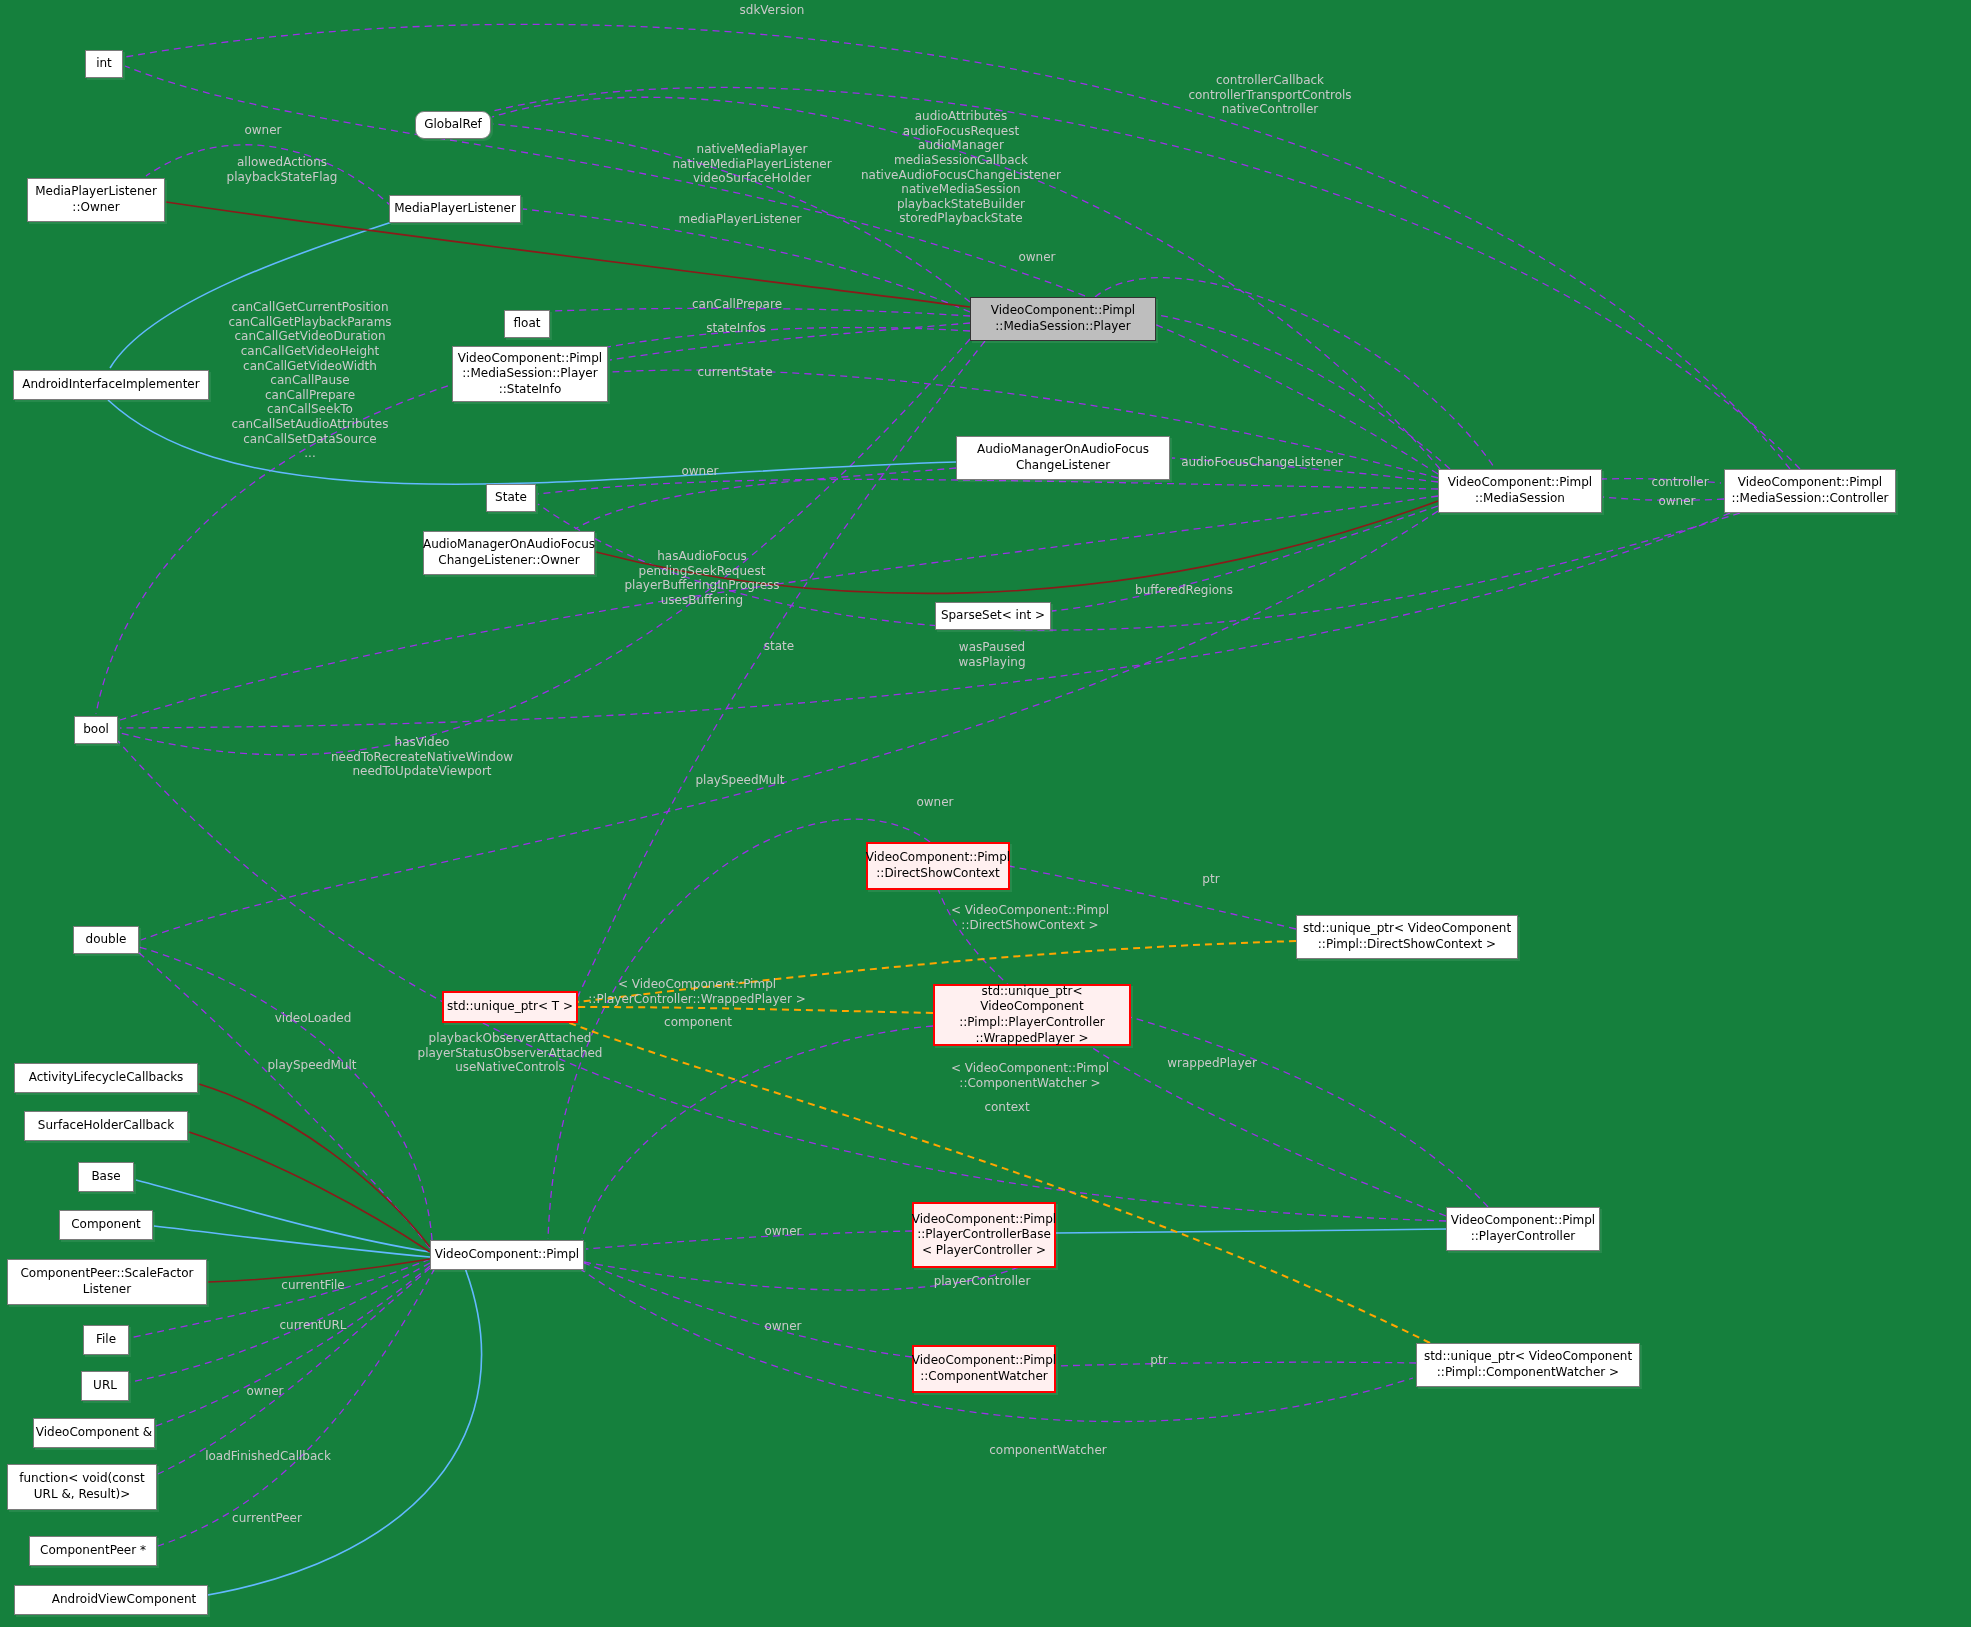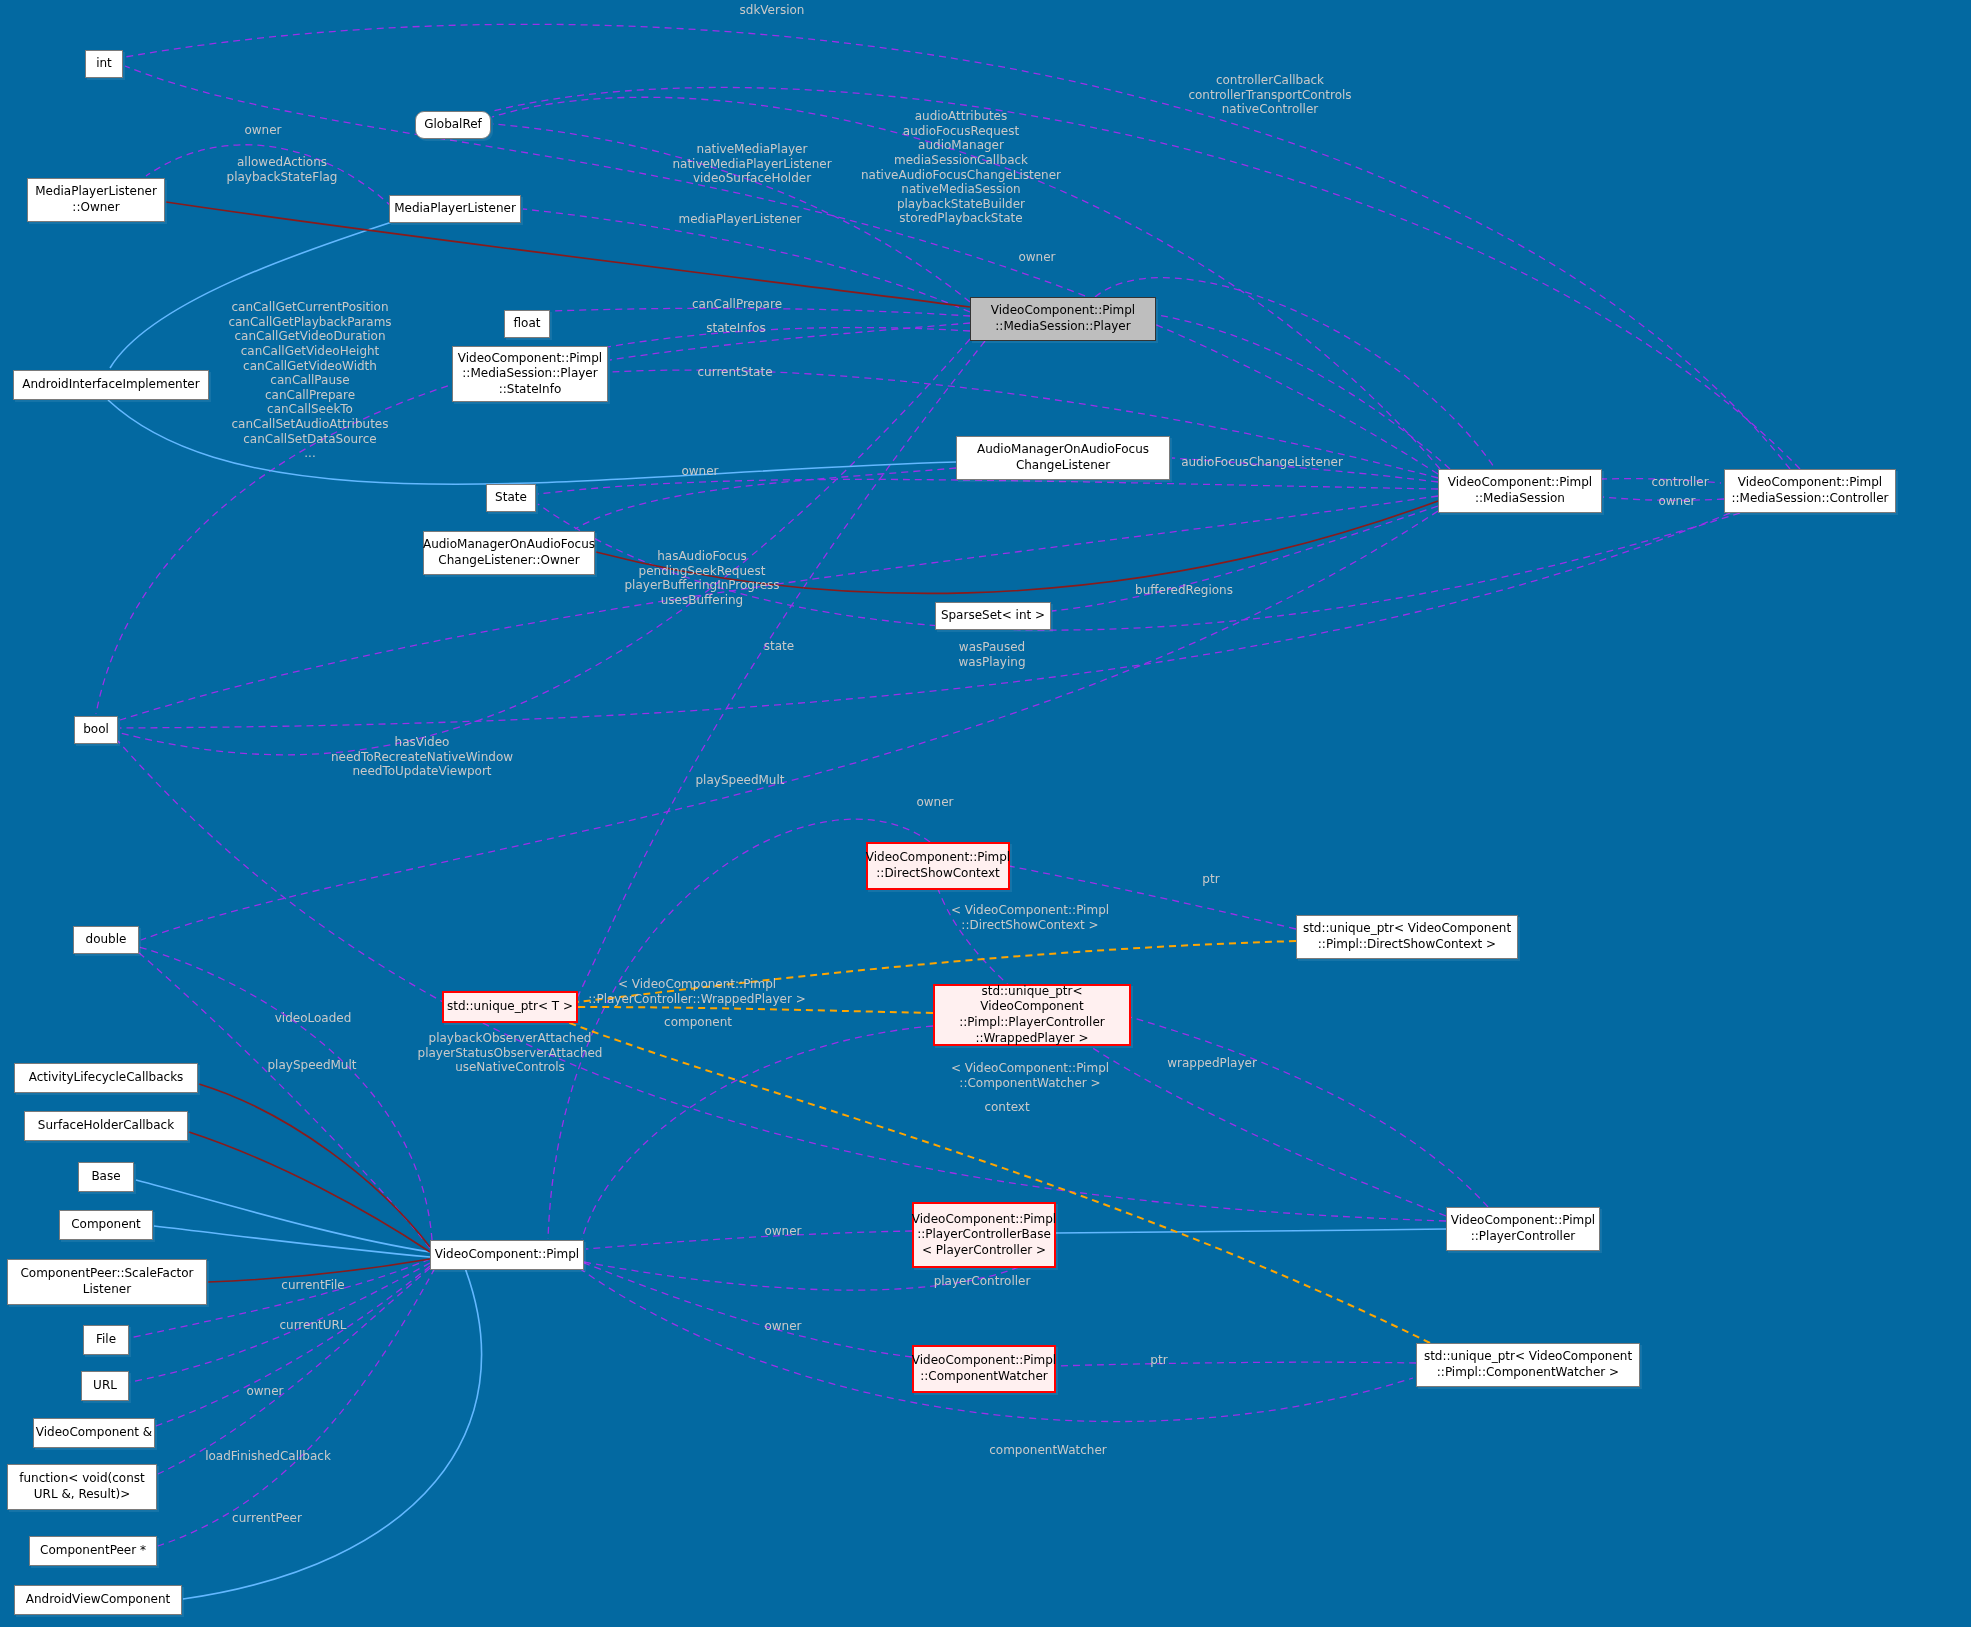--- a/index.html
+++ b/index.html
@@ -1,16 +1,16 @@
 <!DOCTYPE html>
 <html><head>
 <meta charset="utf-8">
 <style>
   html,body{margin:0;padding:0;background:#000;}
-  #canvas{position:relative;width:1971px;height:1627px;background:#0369a1;overflow:hidden;
+  #canvas{position:relative;width:1971px;height:1627px;background:#15803d;overflow:hidden;
           font-family:"DejaVu Sans","Liberation Sans",sans-serif;}
   #edges{position:absolute;left:0;top:0;width:100%;height:100%;}
   #edges path{fill:none;stroke-width:1.3px;}
   #edges path.purple{stroke:#9c30e8;}
   #edges path.blue{stroke:#63b8ff;stroke-width:1.6px;}
   #edges path.red{stroke:#8b1a1a;stroke-width:1.6px;}
   #edges path.orange{stroke:#ffa500;stroke-width:2px;}
   .node{position:absolute;display:flex;align-items:center;justify-content:center;text-align:center;
         background:#fff;border:1px solid #7a7a7a;color:#000;font-size:12px;line-height:1.3;
         white-space:pre-line;box-shadow:2px 2px 0 rgba(255,255,255,0.08);}
@@ -223,15 +223,15 @@
       <div class="node plain" style="left: 1446px; top: 1207px; width: 152px; height: 42px;">VideoComponent::Pimpl
 ::PlayerController</div>
       <div class="node red" style="left: 912px; top: 1345px; width: 140px; height: 44px;">VideoComponent::Pimpl
 ::ComponentWatcher</div>
       <div class="node plain" style="left: 1416px; top: 1343px; width: 222px; height: 42px;">std::unique_ptr&lt; VideoComponent
 ::Pimpl::ComponentWatcher &gt;</div>
       <div class="node plain" style="left: 33px; top: 1418px; width: 120px; height: 28px;">VideoComponent &amp;</div>
       <div class="node plain" style="left: 7px; top: 1464px; width: 148px; height: 44px;">function&lt; void(const
 URL &amp;, Result)&gt;</div>
       <div class="node plain" style="left: 29px; top: 1536px; width: 126px; height: 28px;">ComponentPeer *</div>
-      <div class="node plain" style="left: 14px; top: 1585px; width: 166px; height: 28px;">AndroidViewComponent</div>
+      <div class="node plain" style="left: 14px; top: 1585px; width: 166px; height: 28px; padding-left: 26px;">AndroidViewComponent</div>
     </div>
 </div>
 
 </body></html>

